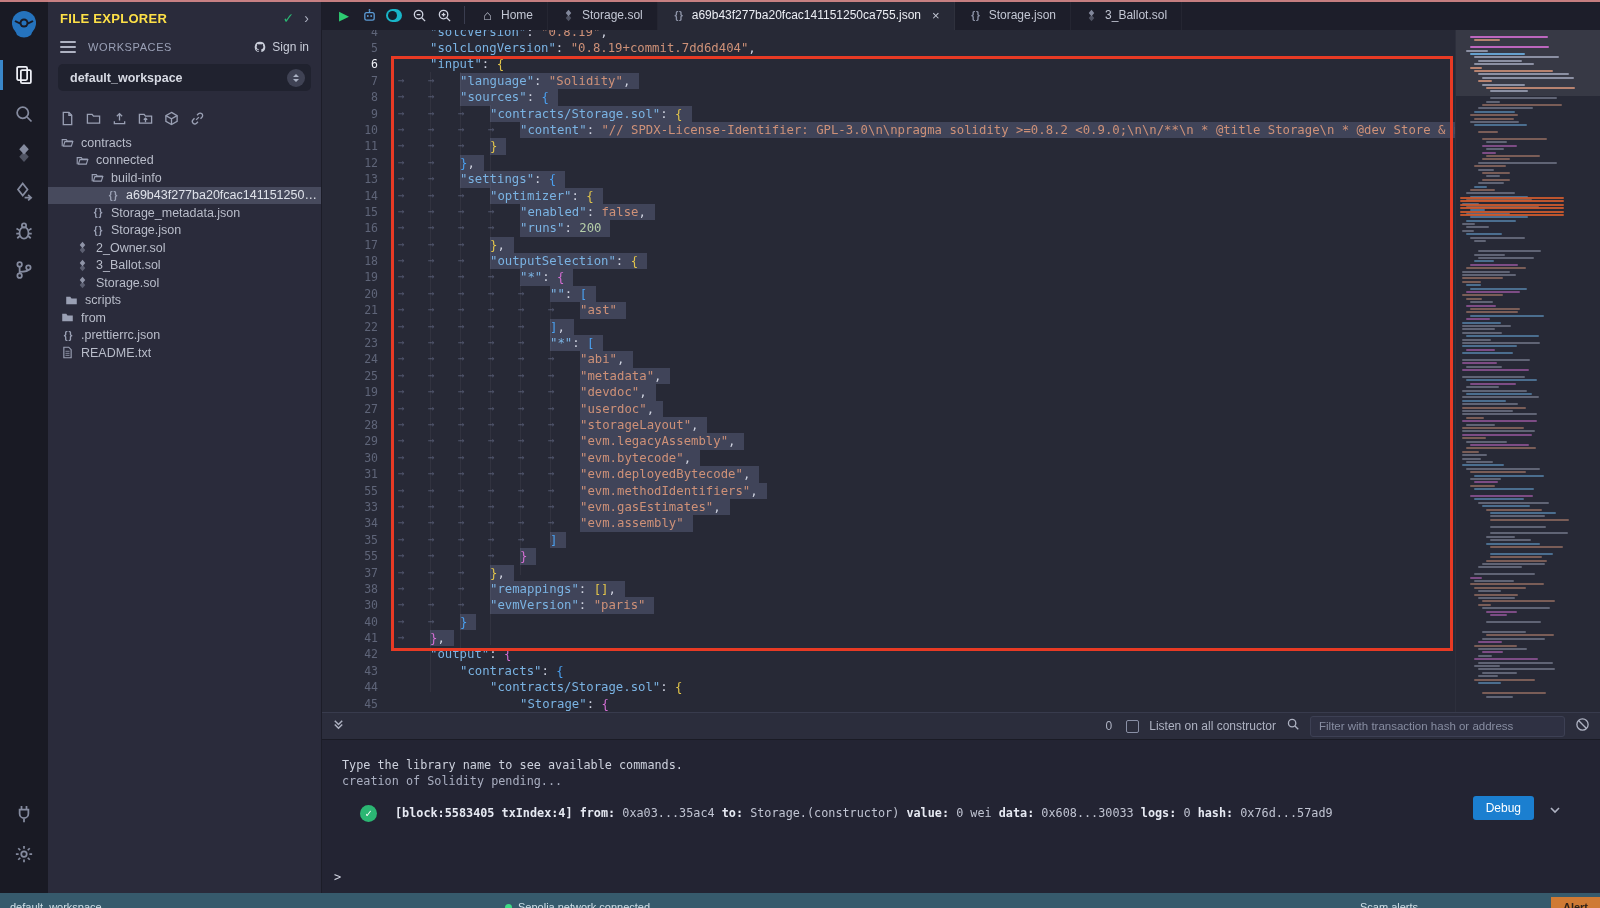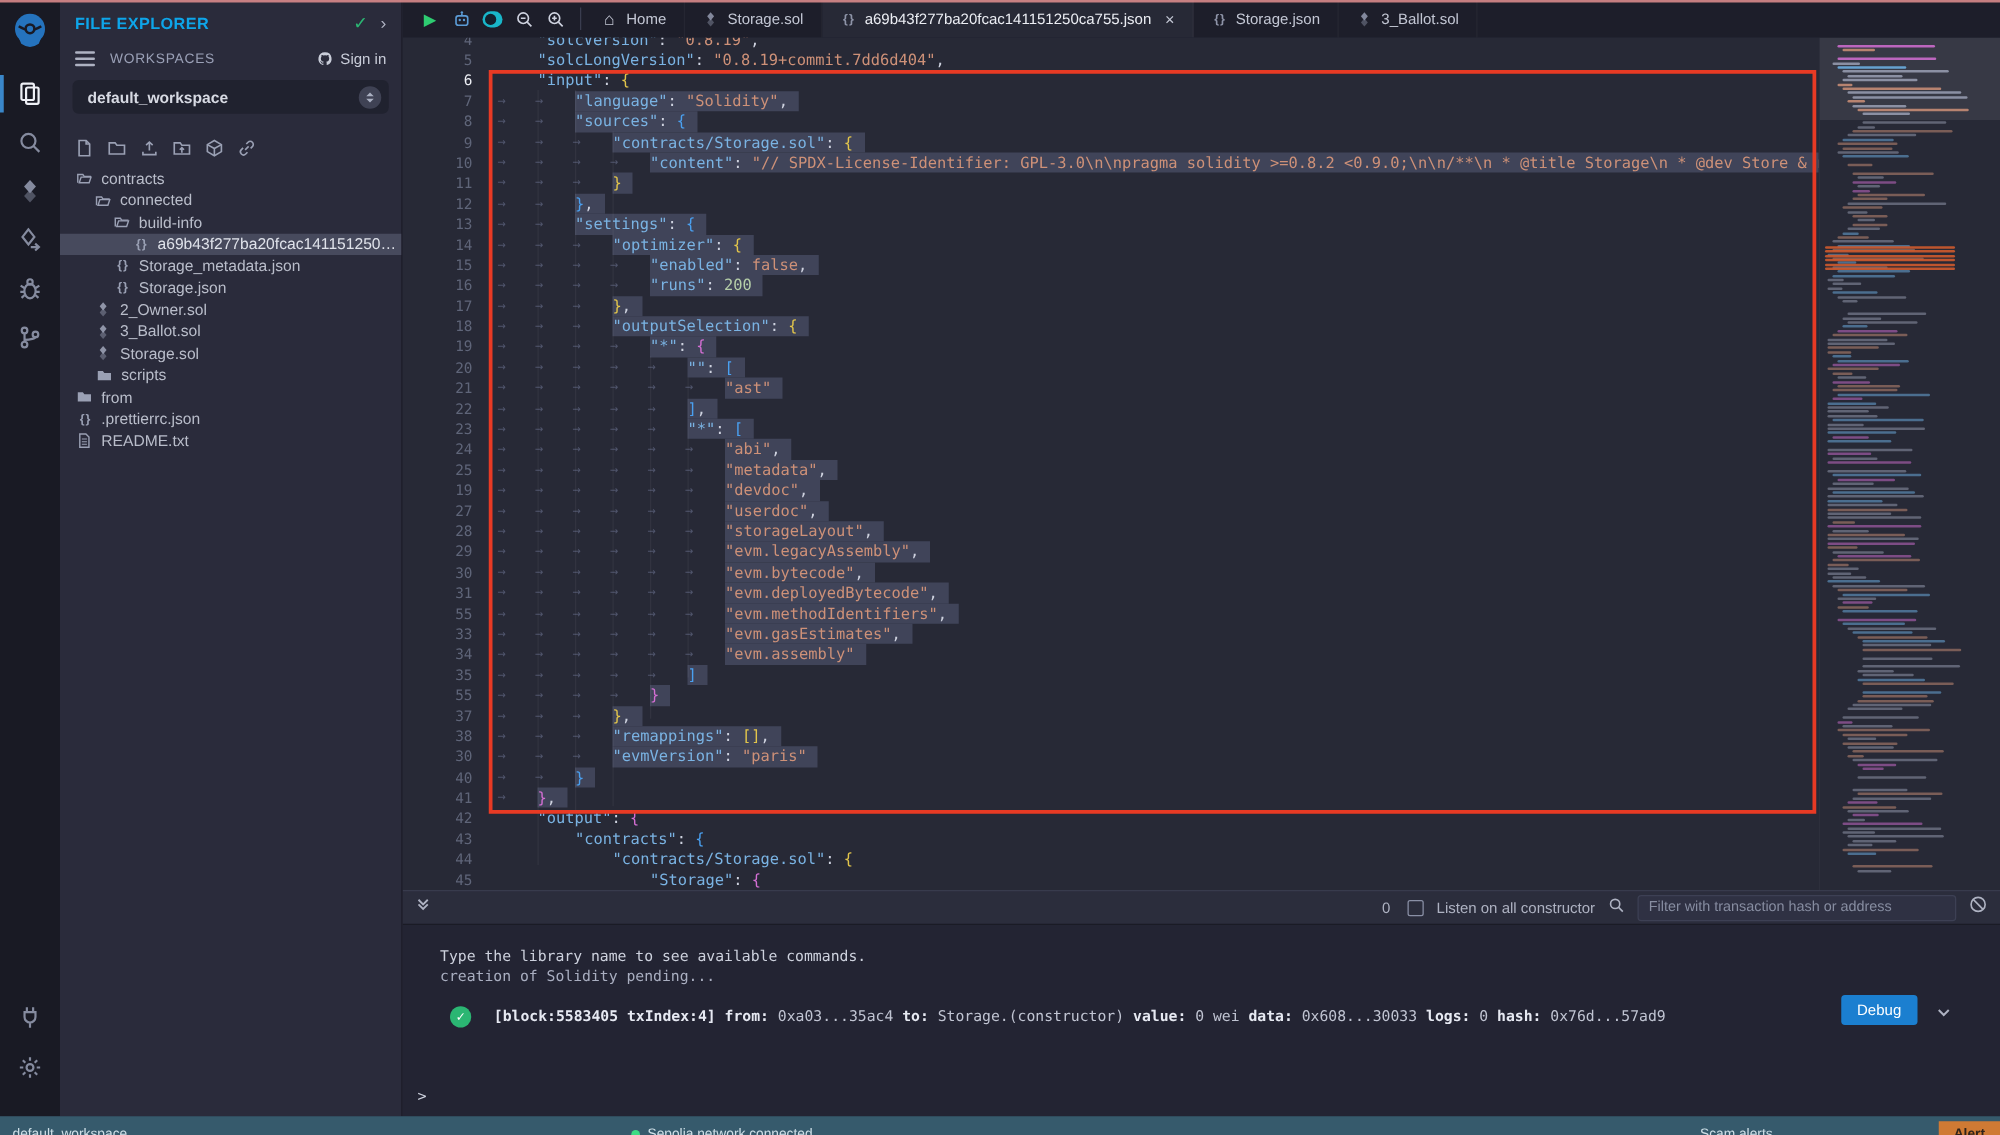--- a/index.html
+++ b/index.html
@@ -18,21 +18,21 @@
     align-items:center; justify-content:center; color:#858b9f; cursor:pointer; }
   .rail-item.active { color:#eef0f6; }
   .rail-item.active::before { content:""; position:absolute; left:0; top:4px; bottom:4px;
     width:3px; background:#3a87c9; }
   .rail-item svg { width:20px; height:20px; }
 
   
   #panel { position:absolute; left:48px; top:0; width:274px; height:893px;
     background:#2a2b3b; border-right:1px solid #1c1d28; z-index:20; color:#b9bdca; }
   .panel-head { display:flex; align-items:center; padding:10px 12px 8px 12px; }
-  .panel-title { font-size:13px; font-weight:bold; color:#0ea5e9; letter-spacing:.3px; flex:1; }
+  .panel-title { font-size:13px; font-weight:bold; color:#fde047; letter-spacing:.3px; flex:1; }
   .check-green { color:#2bb673; font-size:14px; margin-right:10px; }
   .chev-right { color:#aeb2c2; font-size:14px; }
   .ws-row { display:flex; align-items:center; padding:6px 12px 4px 12px; }
   .hamburger { width:16px; height:12px; margin-right:12px; display:inline-block; }
   .hamburger div { height:2px; background:#aeb2c2; margin-bottom:3px; border-radius:1px; }
   .ws-label { flex:1; font-size:11px; letter-spacing:.6px; color:#9aa0b6; }
   .signin { display:flex; align-items:center; gap:5px; font-size:12px; color:#c9cdd9; cursor:pointer; }
   .ws-select { margin:6px 10px 10px 10px; height:27px; background:#20222f; border-radius:5px;
     display:flex; align-items:center; padding:0 6px 0 12px; cursor:pointer; }
   .ws-name { flex:1; font-size:12.5px; font-weight:bold; color:#d7dae3; }
@@ -93,21 +93,21 @@
   #term-head { position:absolute; left:0; top:0; width:1278px; height:28px; background:#2b2d3c;
     border-top:1px solid #383b4d; border-bottom:1px solid #1a1b25;
     display:flex; align-items:center; padding:0 10px; font-family:"Liberation Sans", sans-serif; }
   .term-right { margin-left:auto; display:flex; align-items:center; gap:10px; }
   .listen-count { font-size:12px; color:#aeb2c2; margin-right:4px; }
   .checkbox { width:13px; height:13px; border:1px solid #8a90a6; border-radius:2px; }
   .listen-label { font-size:12px; color:#aeb2c2; }
   .filter-input { width:255px; height:21px; background:#2f3143; border:1px solid #3d4054;
     border-radius:3px; color:#c3c7d4; font-size:11.5px; padding:0 8px; outline:none; }
   .filter-input::placeholder { color:#878da1; }
-  .term-text { position:absolute; left:30px; font-size:11.8px; white-space:pre; }
+  .term-text { position:absolute; left:20px; font-size:11.8px; white-space:pre; }
   #tx-row { position:absolute; left:38px; top:88px; right:30px; height:26px;
     display:flex; align-items:center; }
   .tx-check { width:17px; height:17px; border-radius:50%; background:#2bb673; color:#fff;
     font-size:11px; display:flex; align-items:center; justify-content:center; margin-right:18px; flex:none; }
   #tx-text { font-size:11.8px; color:#c0c4d2; white-space:nowrap; overflow:hidden; flex:1; }
   #tx-text .l { font-weight:bold; color:#e6e9f2; }
   #tx-text .b { font-weight:bold; color:#e6e9f2; }
   .debug-btn { position:absolute; right:66px; top:84px; background:#1b7fd0; color:#fff;
     font-family:"Liberation Sans", sans-serif; font-size:12px; padding:5px 13px;
     border-radius:3px; border:none; cursor:pointer; }
@@ -316,21 +316,21 @@
         </div>
         <div class="tree-row" style="padding-left: 27px;">
           <span class="tree-ic">
             <svg viewBox="0 0 16 16" fill="none" stroke="currentColor" stroke-width="1.4" width="100%" height="100%">
               <path d="M8 1 11.4 5 8 9 4.6 5z" fill="currentColor" stroke="none" opacity=".9"></path>
               <path d="M8 7 11.4 11 8 15 4.6 11z" fill="currentColor" stroke="none" opacity=".45"></path>
             </svg>
           </span>
           <span class="tree-label">Storage.sol</span>
         </div>
-        <div class="tree-row" style="padding-left: 28px;">
+        <div class="tree-row" style="padding-left: 16px;">
           <span class="tree-ic">
             <svg viewBox="0 0 16 16" fill="none" stroke="currentColor" stroke-width="1.4" width="100%" height="100%">
               <path d="M1.5 3.5h5l1.5 2h6.5v7h-13z" fill="currentColor" stroke="none"></path>
             </svg>
           </span>
           <span class="tree-label">scripts</span>
         </div>
         <div class="tree-row" style="padding-left: 12px;">
           <span class="tree-ic">
             <svg viewBox="0 0 16 16" fill="none" stroke="currentColor" stroke-width="1.4" width="100%" height="100%">

